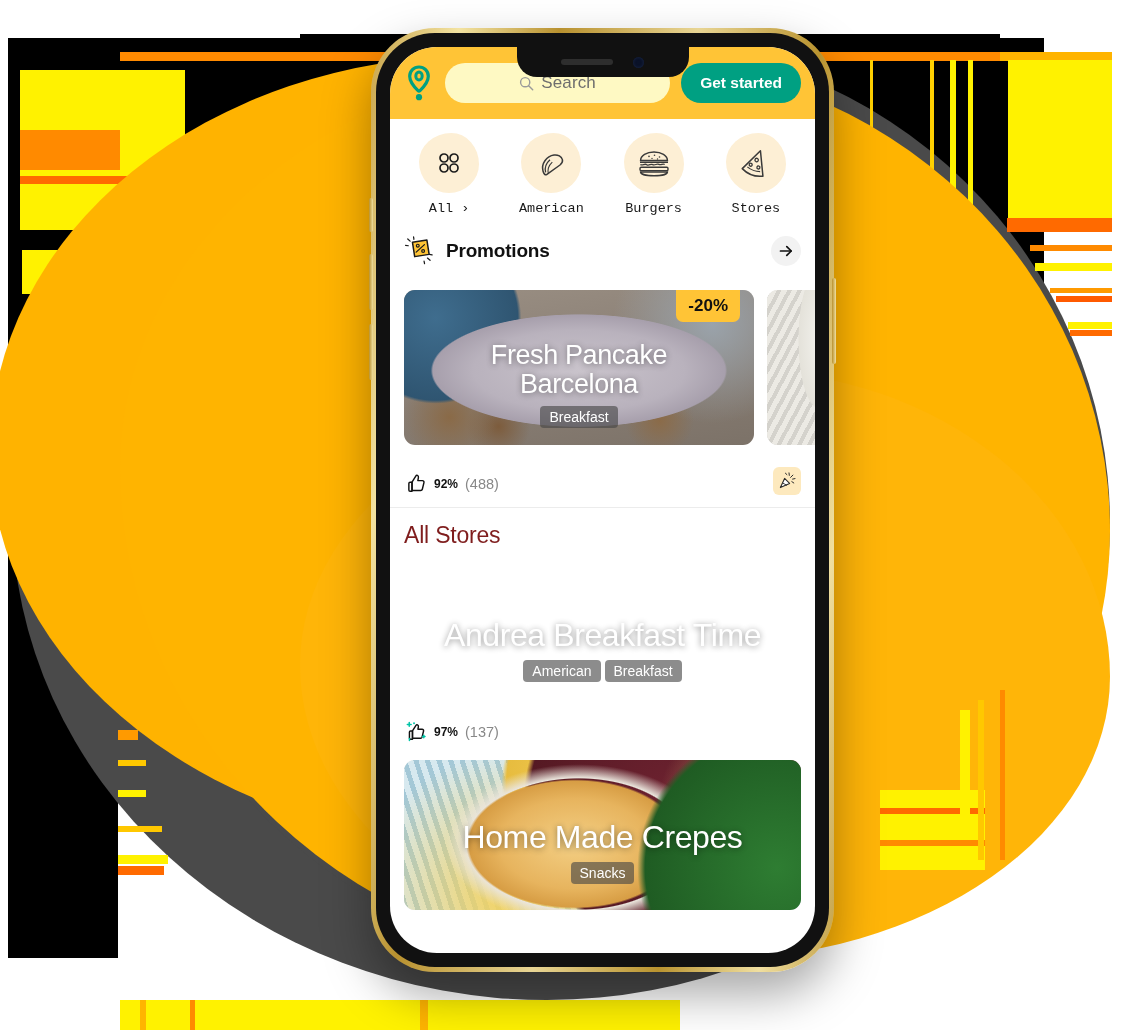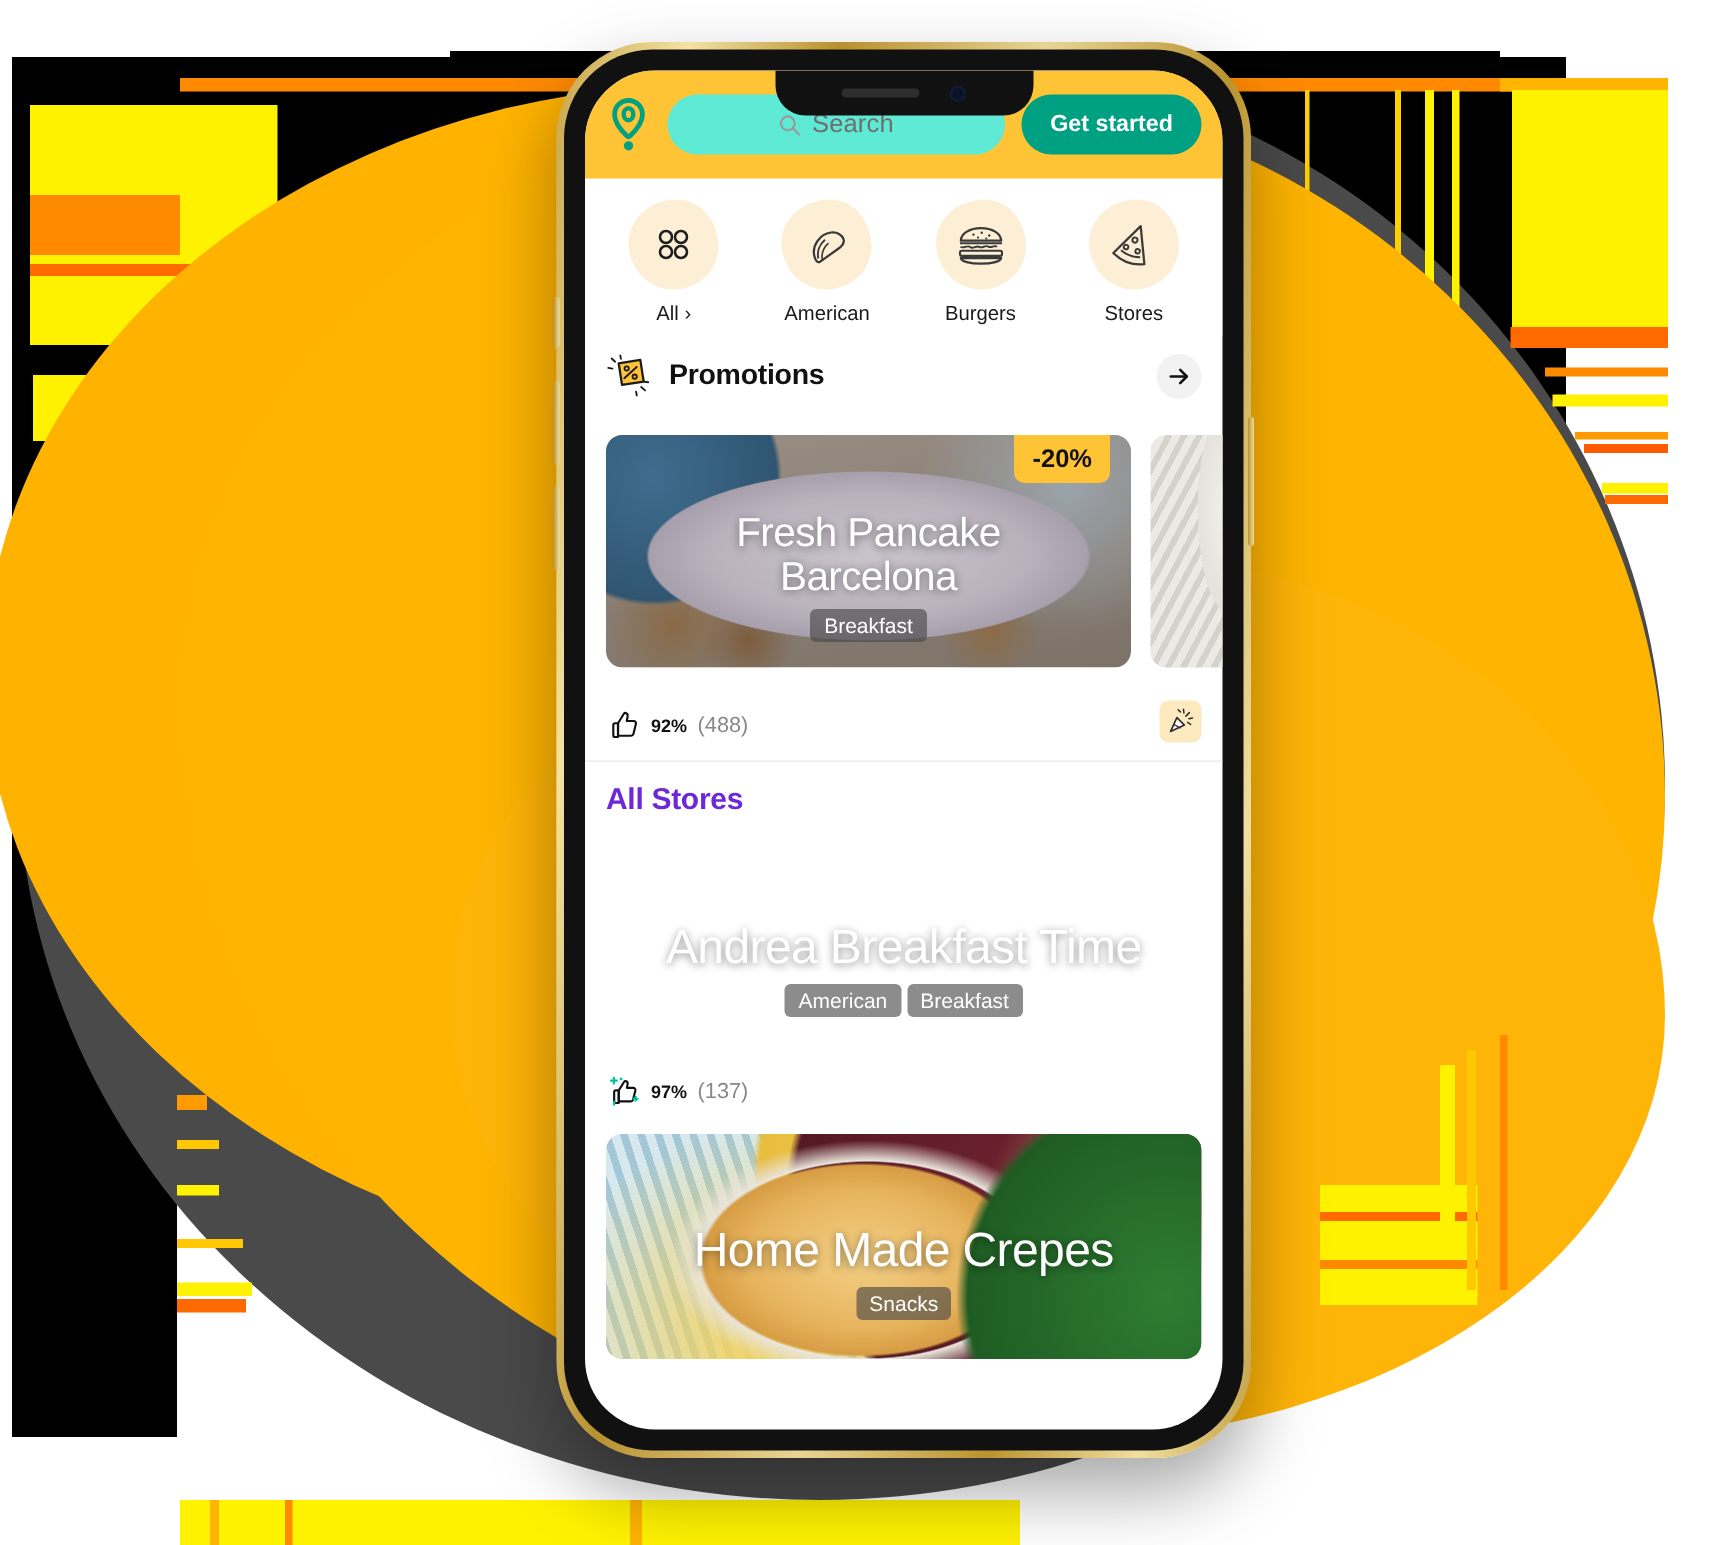--- a/index.html
+++ b/index.html
@@ -82,33 +82,33 @@
             background:linear-gradient(90deg,#b8912f,#f0dfa0);}
 
   
   .app-header{
     background:#FFC436;height:72px;position:relative;
     display:flex;align-items:center;padding:0 14px;gap:11px;
     box-sizing:border-box;
   }
   .logo-pin{width:30px;height:38px;flex:0 0 auto;display:block;}
   .search-box{
-    flex:1;height:40px;background:#5eead4;border-radius:20px;
+    flex:1;height:40px;background:#fef9c3;border-radius:20px;
     display:flex;align-items:center;justify-content:center;gap:7px;
   }
   .search-ico{width:15px;height:15px;flex:0 0 auto;}
   .search-ph{color:#6E6E6E;font-size:17px;letter-spacing:.1px;}
   .cta{
     height:40px;padding:0 19px;border-radius:20px;background:#00A082;
     color:#fff;font-size:15.5px;font-weight:bold;display:flex;
     align-items:center;justify-content:center;white-space:nowrap;
   }
 
   
-  .cats{display:flex;padding:14px 8px 8px;background:#fff;}
+  .cats{display:flex;padding:14px 8px 8px;background:#fff;font-family:Liberation Mono, monospace;}
   .cat{flex:1;display:flex;flex-direction:column;align-items:center;gap:8px;}
   .cat-ico{
     width:60px;height:60px;background:#FDEFD5;
     border-radius:54% 46% 50% 50% / 48% 52% 48% 52%;
     display:flex;align-items:center;justify-content:center;
   }
   .cat-lb{font-size:13.5px;color:#1a1a1a;}
 
   
   .sec-head{
@@ -220,21 +220,21 @@
   .rate-pct{font-size:12px;font-weight:bold;color:#111;}
   .rate-cnt{font-size:14.5px;color:#888;}
   .pop-badge{
     position:absolute;right:14px;top:6px;width:28px;height:28px;
     background:#FDE9BE;border-radius:6px;
     display:flex;align-items:center;justify-content:center;
   }
   .divider{height:1px;background:#ECECEC;margin:13px 0 0;}
 
   
-  .stores-title{font-size:20px;font-weight:bold;color:#6d28d9;padding:14px 14px 8px;letter-spacing:-.2px;}
+  .stores-title{font-size:23px;font-weight:normal;color:#7f1d1d;padding:14px 14px 8px;letter-spacing:-.2px;}
   .store-card{
     position:relative;margin:0 14px;height:152px;border-radius:11px;overflow:hidden;
   }
   .store-card.tall{height:150px;}
 </style>
 </head>
 <body>
 
 <div class="stage">
 

